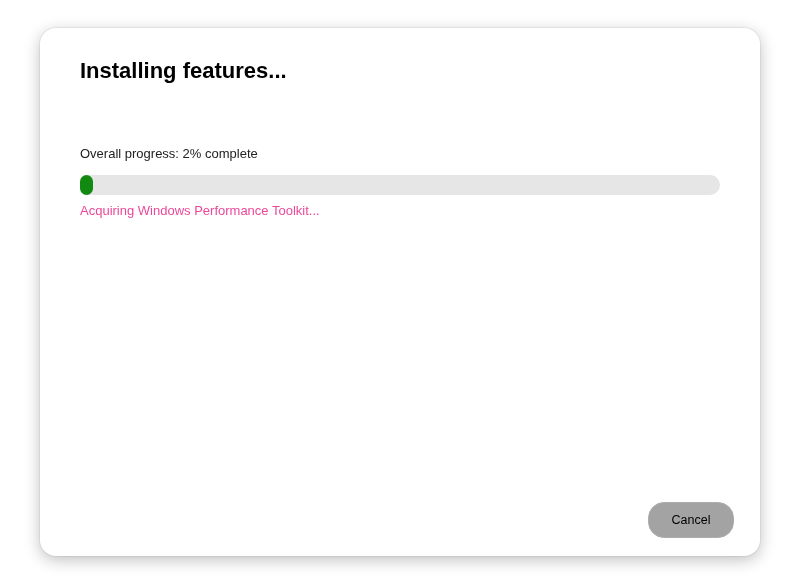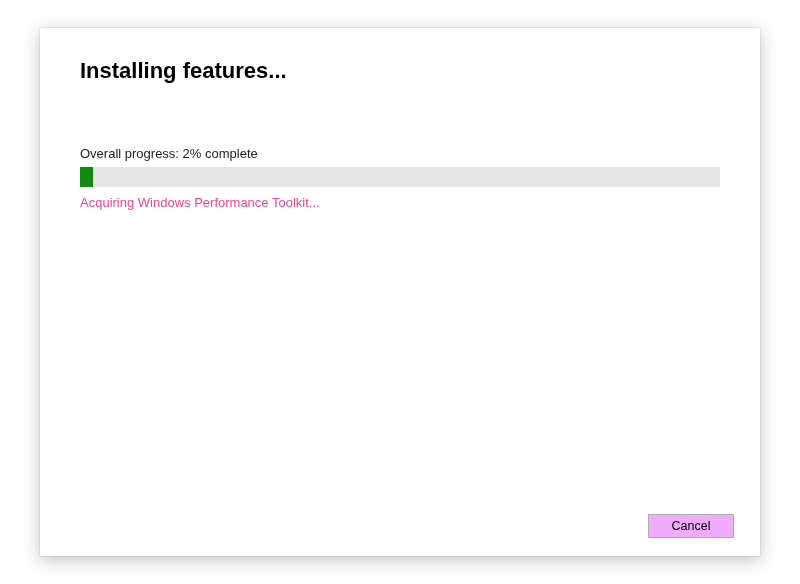--- a/index.html
+++ b/index.html
@@ -1,18 +1,19 @@
 <!DOCTYPE html>
 <html><head>
   <meta charset="utf-8">
   <style>
     * {
       margin: 0;
       padding: 0;
       box-sizing: border-box;
+      border-radius: 16px;
     }
     body {
       font-family: "Segoe UI", Tahoma, sans-serif;
       background: #ffffff;
       width: 800px;
       height: 584px;
       display: flex;
       align-items: center;
       justify-content: center;
     }
@@ -26,21 +27,21 @@
     }
     .title {
       font-size: 22px;
       font-weight: 600;
       color: #000000;
       margin-bottom: 62px;
     }
     .progress-label {
       font-size: 13px;
       color: #222222;
-      margin-bottom: 6px;
+      margin-bottom: 14px;
     }
     .progress-bar-track {
       width: 100%;
       height: 20px;
       background: #e6e6e6;
       position: relative;
       margin-bottom: 8px;
     }
     .progress-bar-fill {
       position: absolute;
@@ -53,22 +54,22 @@
       font-size: 13px;
       color: #ec4899;
     }
     .button-row {
       position: absolute;
       bottom: 18px;
       right: 26px;
     }
     .btn {
       min-width: 86px;
-      height: 24px;
-      background: #f0abfc;
+      height: 36px;
+      background: #a3a3a3;
       border: 1px solid #adadad;
       font-family: inherit;
       font-size: 12.5px;
       color: #000000;
       cursor: pointer;
       padding: 0 12px;
       margin-top: 20px;
     }
   </style>
 </head>

